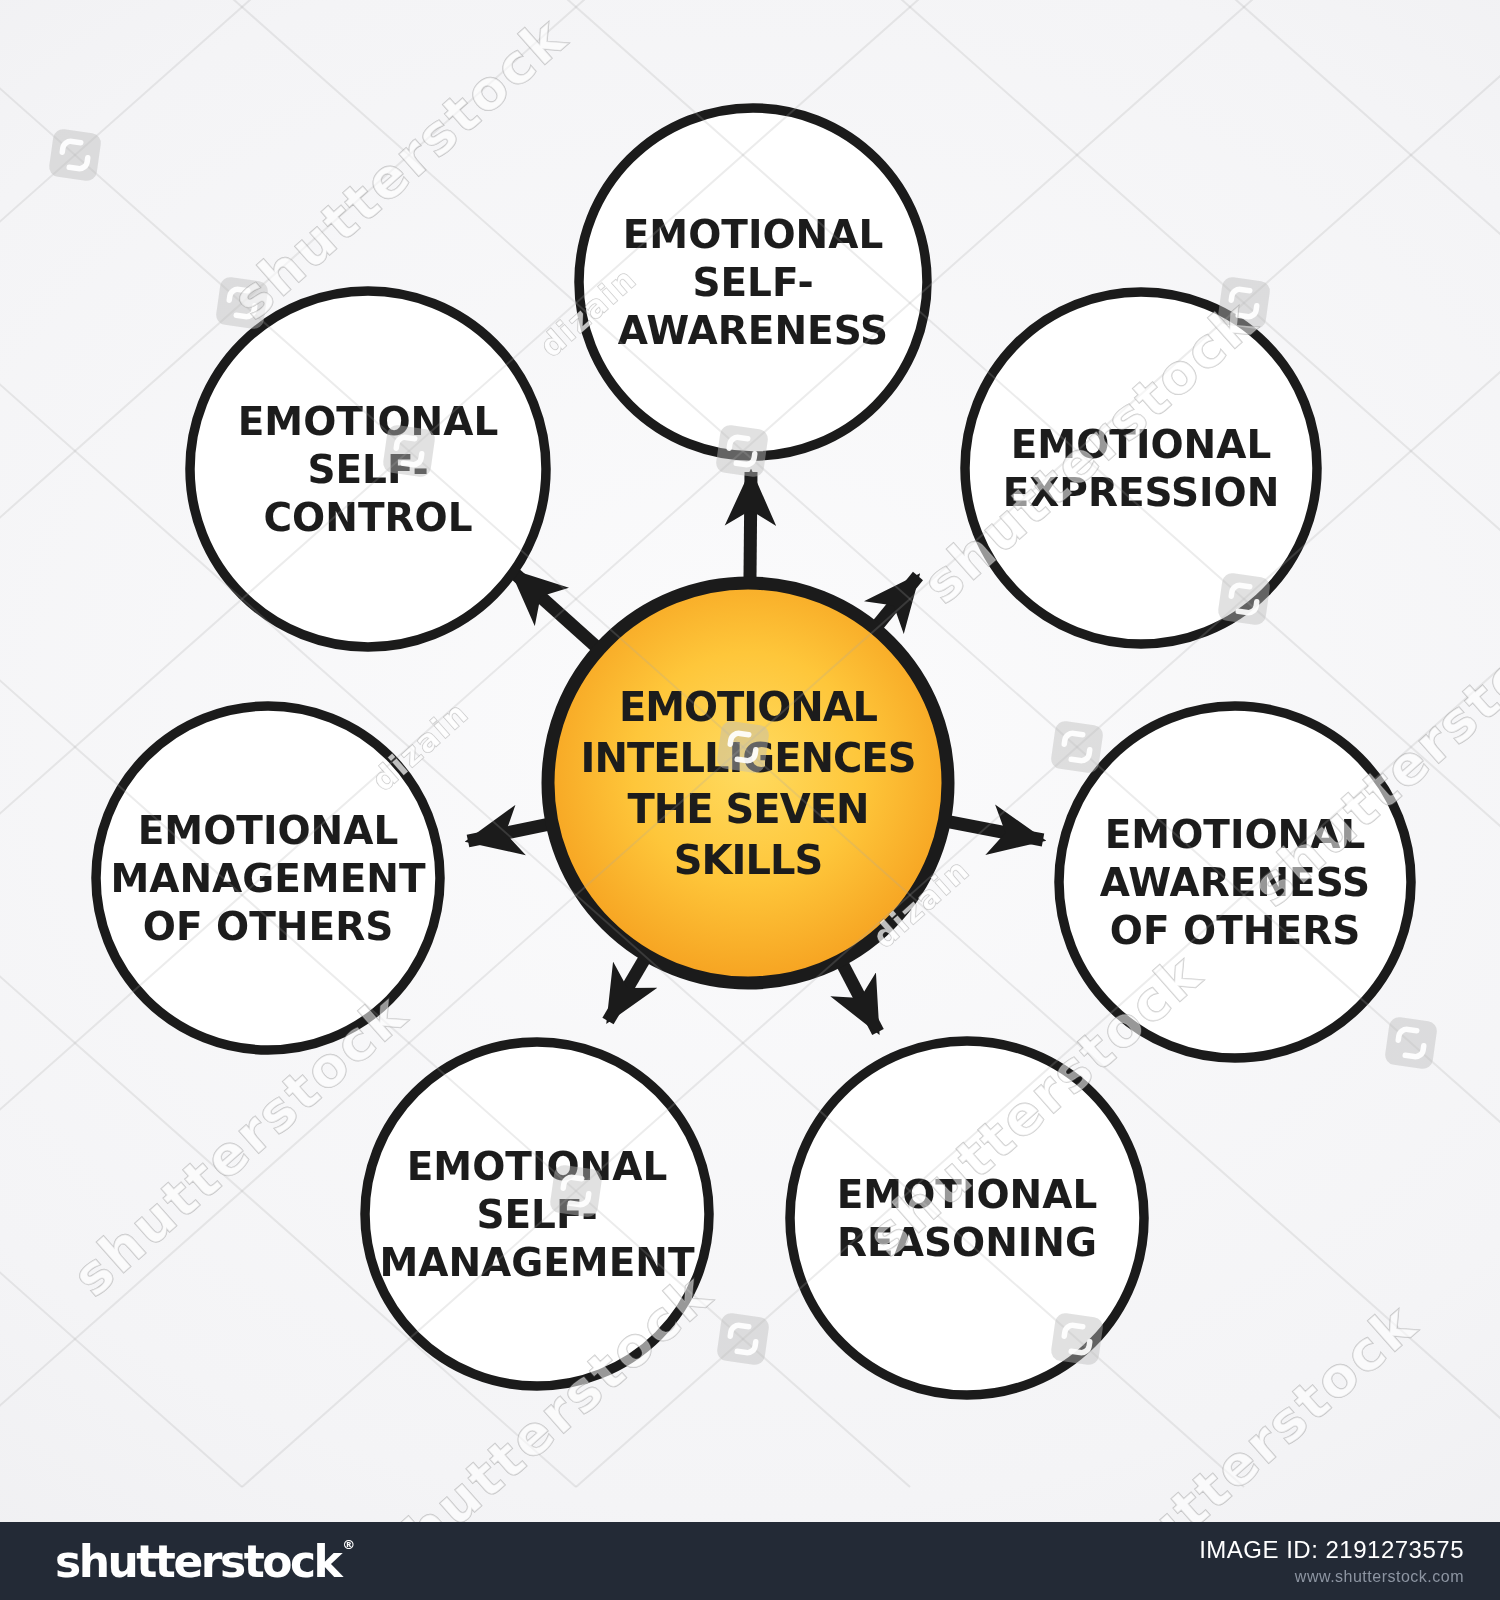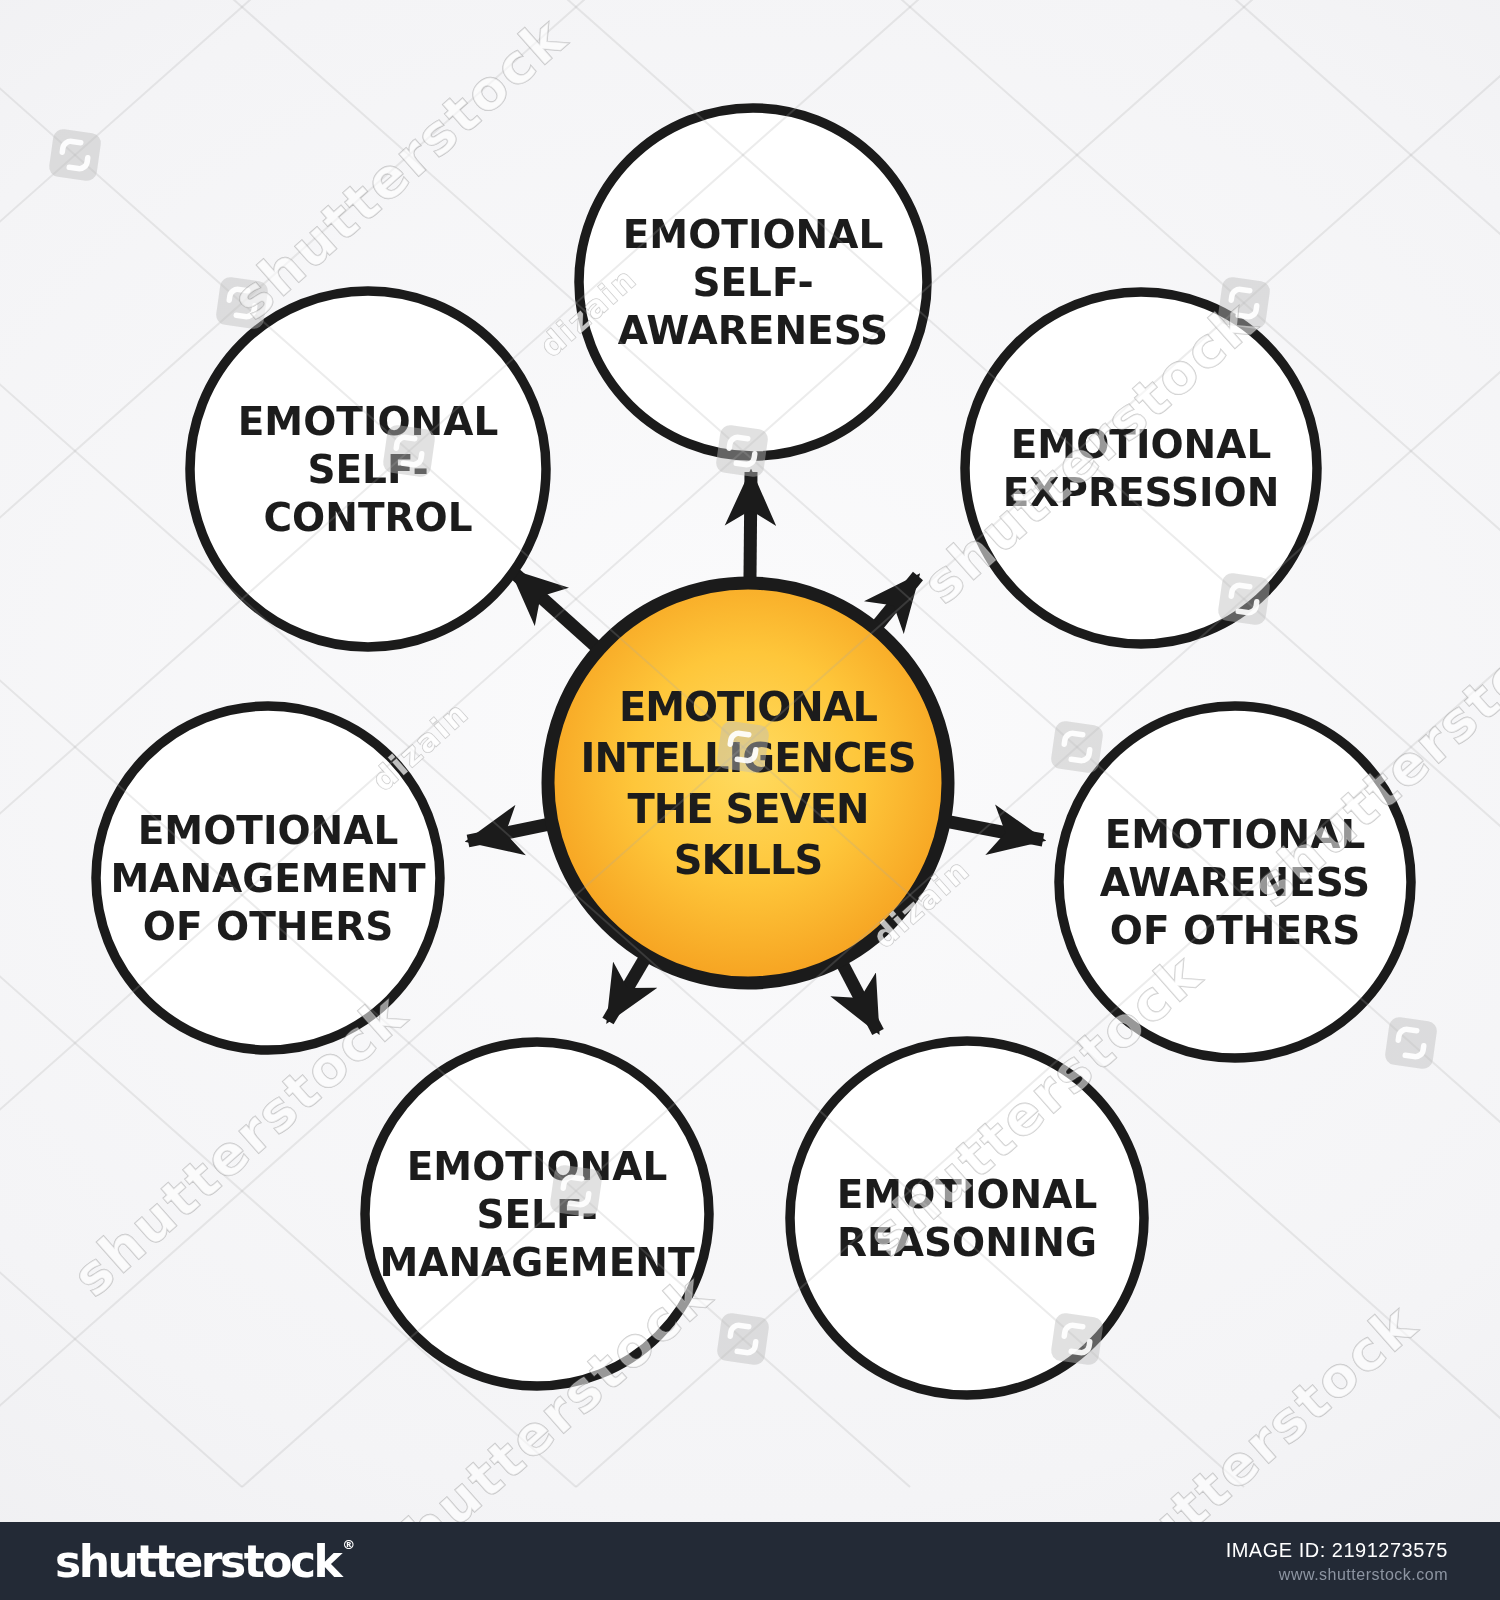--- a/index.html
+++ b/index.html
@@ -6,29 +6,29 @@
   .stage{
     position:relative;width:1500px;height:1600px;overflow:hidden;
     background:radial-gradient(ellipse 120% 90% at 50% 45%, #fbfbfc 0%, #f4f4f6 55%, #e9e9ec 100%);
     font-family:"DejaVu Sans",sans-serif;
   }
   #diagram-svg{position:absolute;left:0;top:0;}
   #wm-svg{position:absolute;left:0;top:0;pointer-events:none;}
   .footer{
     position:absolute;left:0;right:0;bottom:0;height:78px;background:#232a36;
     display:flex;justify-content:space-between;align-items:center;
-    padding:0 52px 0 55px;box-sizing:border-box;z-index:10;
+    padding:0 36px 0 55px;box-sizing:border-box;z-index:10;
   }
   .footer-logo{
     color:#ffffff;font-family:"DejaVu Sans",sans-serif;font-weight:bold;
     font-size:44px;letter-spacing:-2.5px;line-height:1;
   }
   .footer-logo sup{font-size:13px;letter-spacing:0;vertical-align:28px;margin-left:2px;}
   .footer-meta{text-align:right;font-family:"Liberation Sans",sans-serif;line-height:1;}
-  .image-id{color:#ffffff;font-size:20px;margin-bottom:7px;letter-spacing:0.5px;}
+  .image-id{color:#ffffff;font-size:24px;margin-bottom:7px;letter-spacing:0.5px;}
   .website{color:#8d95a2;font-size:16px;letter-spacing:0.5px;}
 </style>
 </head>
 <body>
 
 <div class="stage">
   <svg id="diagram-svg" width="1500" height="1522" viewBox="0 0 1500 1522">
       <defs>
         <marker id="ah" viewBox="0 0 10 9" refX="9.4" refY="4.5" markerWidth="4.4" markerHeight="4.0" orient="auto" markerUnits="strokeWidth">
           <path d="M0,0 L10,4.5 L0,9 L2.7,4.5 Z" fill="#1b1b1b"></path>

